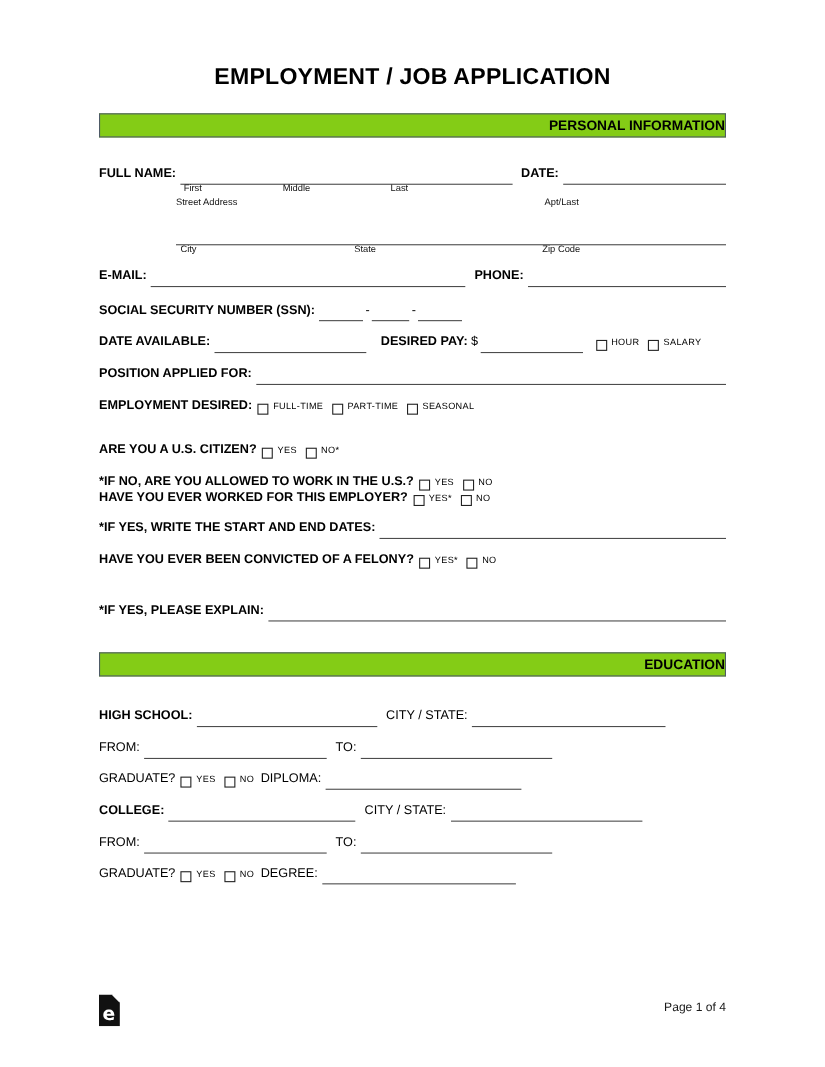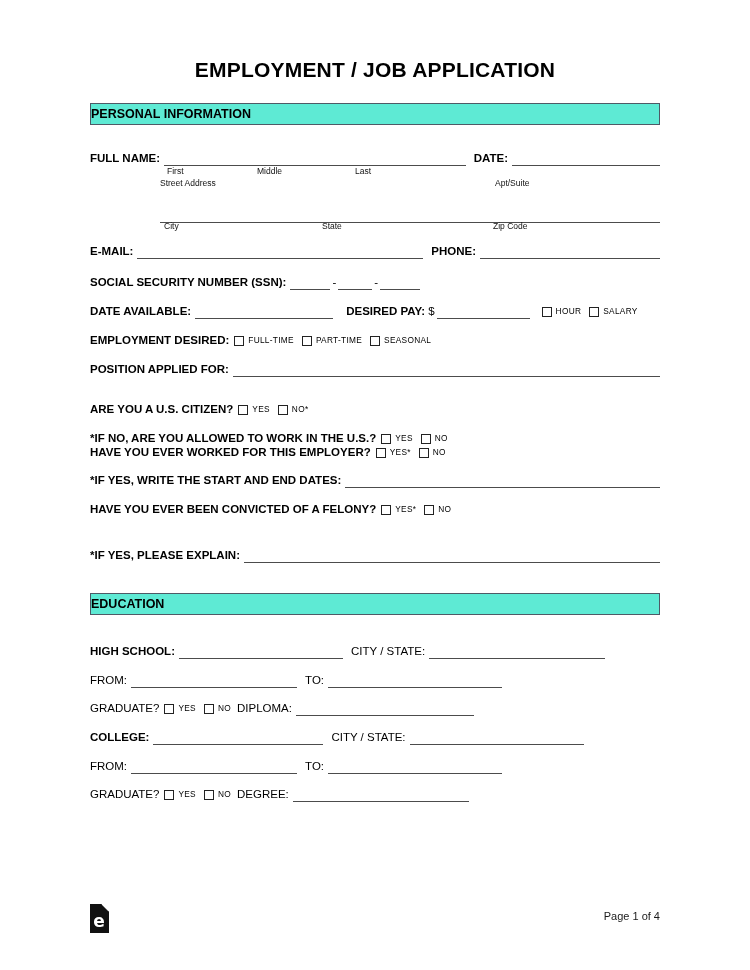--- a/index.html
+++ b/index.html
@@ -3,24 +3,24 @@
 <meta charset="utf-8">
 <style>
   html,body{margin:0;padding:0}
   body{
     width:750px;height:970px;background:#ffffff;color:#000;
     font-family:"Liberation Sans",sans-serif;position:relative;overflow:hidden;
   }
   .content{margin:0 90px;}
   .title{padding-top:57px;font-size:21px;line-height:26px;font-weight:bold;text-align:center;letter-spacing:.2px;}
   .sechead{
-    margin-top:20px;height:20px;line-height:20px;border:1px solid #4e5a66;background:#5eead4;
-    text-align:left;font-weight:bold;font-size:12.5px;
+    margin-top:20px;height:20px;line-height:20px;border:1px solid #4e5a66;background:#84cc16;
+    text-align:right;font-weight:bold;font-size:12.5px;
   }
-  .row{display:flex;align-items:center;font-size:11.5px;line-height:14px;white-space:nowrap;}
+  .row{display:flex;align-items:flex-end;font-size:11.5px;line-height:14px;white-space:nowrap;}
   .b{font-weight:bold;}
   .line{display:inline-block;position:relative;top:3px;height:9px;border-bottom:1.5px solid #4c4c4c;}
   .fl{flex:1;}
   .subrow{position:relative;height:11px;font-size:8.5px;line-height:11px;color:#111;}
   .subrow span{position:absolute;top:0;}
   .cb{display:inline-block;flex:none;width:8px;height:8px;border:1.2px solid #222;position:relative;top:.5px;background:#fff;}
   .cbl{font-size:8.3px;letter-spacing:.3px;}
   .ml2{margin-left:2px}.ml3{margin-left:3px}.ml4{margin-left:4px}.ml5{margin-left:5px}
   .ml6{margin-left:6px}.ml8{margin-left:8px}.ml12{margin-left:12px}.ml13{margin-left:13px}
   .footer-logo{position:absolute;left:90px;top:904px;width:19px;height:29px;}
@@ -42,21 +42,21 @@
     <span class="line ml4" style="width:148px"></span>
   </div>
   <div class="subrow" style="margin-top:1px">
     <span style="left:77px">First</span>
     <span style="left:167px">Middle</span>
     <span style="left:265px">Last</span>
   </div>
 
   <div class="subrow" style="margin-top:1px">
     <span style="left:70px">Street Address</span>
-    <span style="left:405px">Apt/Suite</span>
+    <span style="left:405px">Apt/Last</span>
   </div>
 
   <div class="row" style="margin-top:21px">
     <span style="width:70px"></span>
     <span class="line fl"></span>
   </div>
   <div class="subrow" style="margin-top:1px">
     <span style="left:74px">City</span>
     <span style="left:232px">State</span>
     <span style="left:403px">Zip Code</span>
@@ -84,32 +84,32 @@
     <span class="b ml13">DESIRED PAY:</span>
     <span class="ml3">$</span>
     <span class="line ml2" style="width:93px"></span>
     <span class="cb ml12"></span>
     <span class="cbl ml4">HOUR</span>
     <span class="cb ml8"></span>
     <span class="cbl ml4">SALARY</span>
   </div>
 
   <div class="row" style="margin-top:15px">
+    <span class="b">POSITION APPLIED FOR:</span>
+    <span class="line fl ml4"></span>
+  </div>
+
+  <div class="row" style="margin-top:15px">
     <span class="b">EMPLOYMENT DESIRED:</span>
     <span class="cb ml5"></span>
     <span class="cbl ml4">FULL-TIME</span>
     <span class="cb ml8"></span>
     <span class="cbl ml4">PART-TIME</span>
     <span class="cb ml8"></span>
     <span class="cbl ml4">SEASONAL</span>
-  </div>
-
-  <div class="row" style="margin-top:15px">
-    <span class="b">POSITION APPLIED FOR:</span>
-    <span class="line fl ml4"></span>
   </div>
 
 
   <div class="row" style="margin-top:26px">
     <span class="b">ARE YOU A U.S. CITIZEN?</span>
     <span class="cb ml5"></span>
     <span class="cbl ml4">YES</span>
     <span class="cb ml8"></span>
     <span class="cbl ml4">NO*</span>
   </div>

